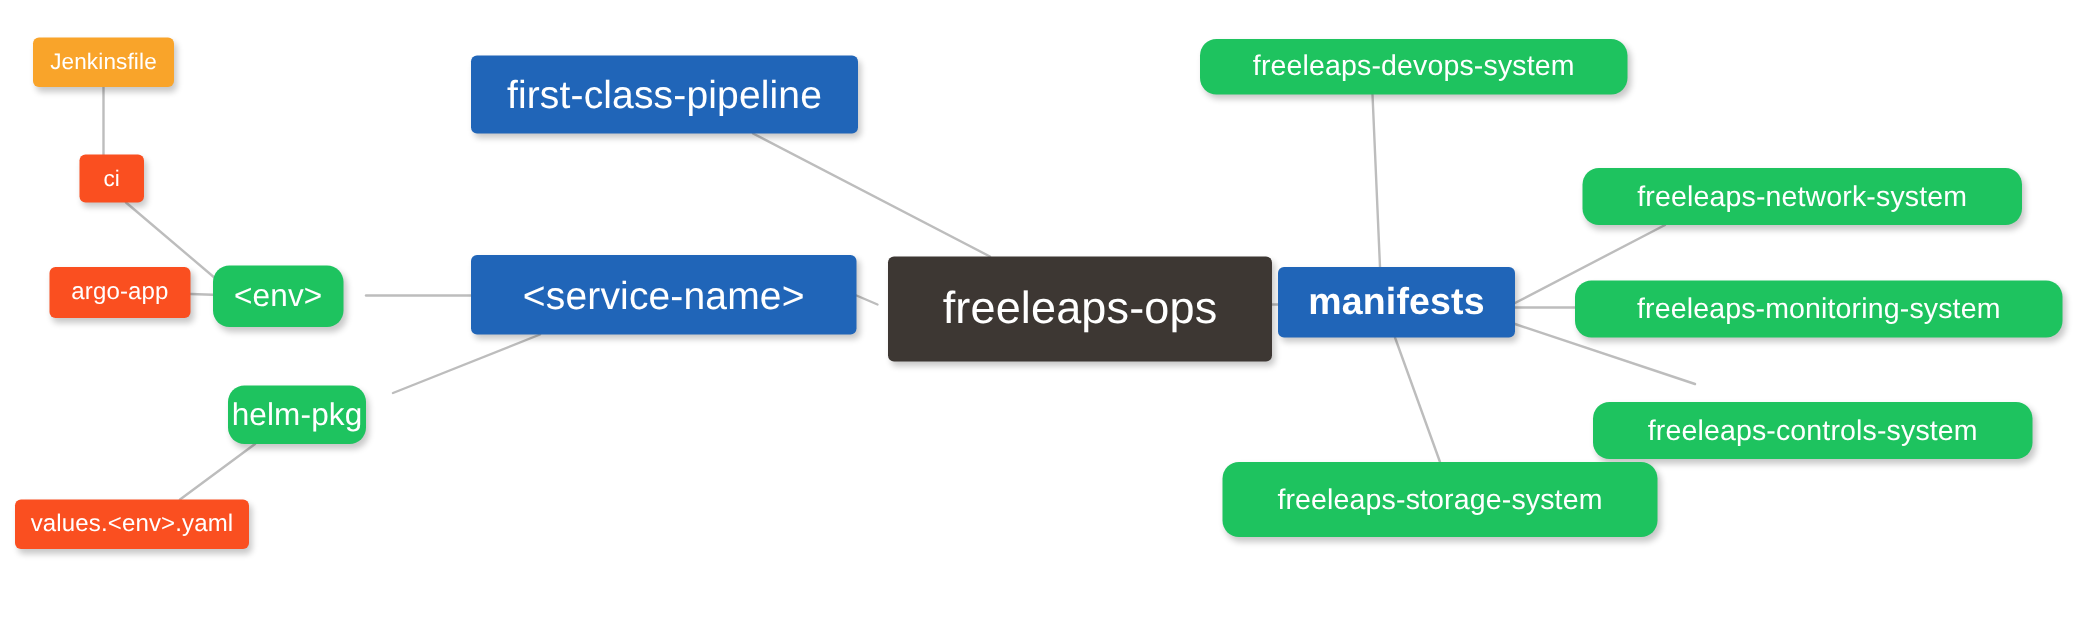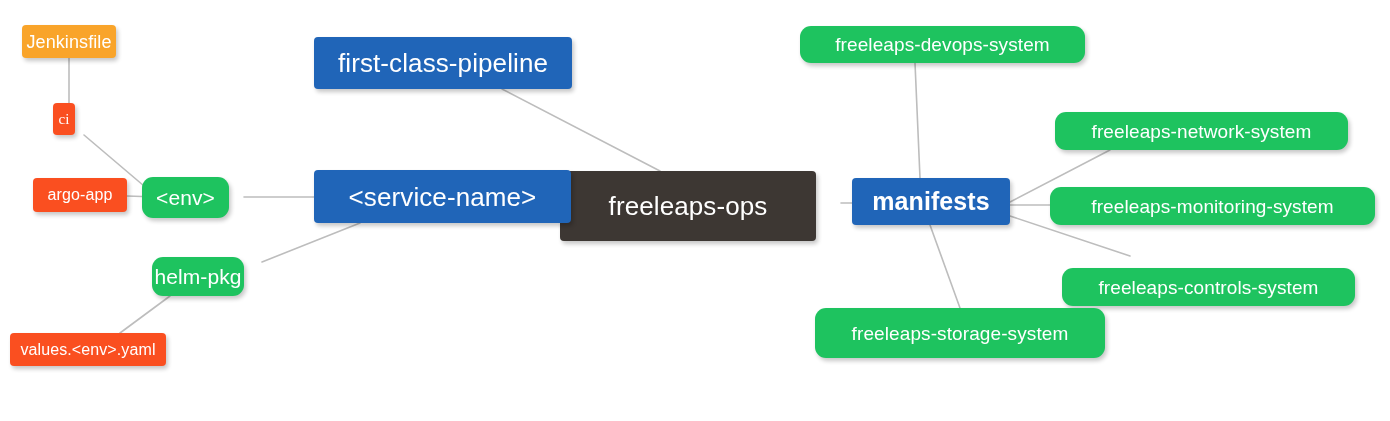--- a/index.html
+++ b/index.html
@@ -62,29 +62,29 @@
       <line x1="571" y1="197" x2="585" y2="203" stroke="#bdbdbd" stroke-width="1.6" stroke-linecap="round"></line>
       <line x1="502" y1="89" x2="660" y2="171" stroke="#bdbdbd" stroke-width="1.6" stroke-linecap="round"></line>
       <line x1="841" y1="203" x2="852" y2="203" stroke="#bdbdbd" stroke-width="1.6" stroke-linecap="round"></line>
       <line x1="920" y1="178" x2="915" y2="63" stroke="#bdbdbd" stroke-width="1.6" stroke-linecap="round"></line>
       <line x1="1010" y1="202" x2="1110" y2="150" stroke="#bdbdbd" stroke-width="1.6" stroke-linecap="round"></line>
       <line x1="1010" y1="205" x2="1050" y2="205" stroke="#bdbdbd" stroke-width="1.6" stroke-linecap="round"></line>
       <line x1="1010" y1="216" x2="1130" y2="256" stroke="#bdbdbd" stroke-width="1.6" stroke-linecap="round"></line>
       <line x1="930" y1="225" x2="960" y2="308" stroke="#bdbdbd" stroke-width="1.6" stroke-linecap="round"></line>
     </svg>
   <div id="node-layer">
-      <div class="node node-root" style="left: 560px; top: 171px; width: 256px; height: 70px; font-size: 26px;">freeleaps-ops</div>
+      <div class="node node-root" style="left: 592px; top: 171px; width: 256px; height: 70px; font-size: 30px;">freeleaps-ops</div>
       <div class="node node-blue" style="left: 314px; top: 170px; width: 257px; height: 53px; font-size: 26px;">&lt;service-name&gt;</div>
       <div class="node node-blue" style="left: 314px; top: 37px; width: 258px; height: 52px; font-size: 26px;">first-class-pipeline</div>
       <div class="node node-blue" style="left: 852px; top: 178px; width: 158px; height: 47px; font-size: 25px; font-weight: bold;">manifests</div>
       <div class="node node-green" style="left: 142px; top: 177px; width: 87px; height: 41px; font-size: 21px;">&lt;env&gt;</div>
       <div class="node node-green" style="left: 152px; top: 257px; width: 92px; height: 39px; font-size: 21px;">helm-pkg</div>
       <div class="node node-green" style="left: 800px; top: 26px; width: 285px; height: 37px; font-size: 19px;">freeleaps-devops-system</div>
       <div class="node node-green" style="left: 1055px; top: 112px; width: 293px; height: 38px; font-size: 19px;">freeleaps-network-system</div>
       <div class="node node-green" style="left: 1050px; top: 187px; width: 325px; height: 38px; font-size: 19px;">freeleaps-monitoring-system</div>
       <div class="node node-green" style="left: 1062px; top: 268px; width: 293px; height: 38px; font-size: 19px;">freeleaps-controls-system</div>
       <div class="node node-green" style="left: 815px; top: 308px; width: 290px; height: 50px; font-size: 19px;">freeleaps-storage-system</div>
-      <div class="node node-orange" style="left: 22px; top: 25px; width: 94px; height: 33px; font-size: 18px;">Jenkinsfile</div>
-      <div class="node node-red" style="left: 53px; top: 103px; width: 22px; height: 32px; font-size: 15px; font-family: Liberation Serif, serif;">ci</div>
+      <div class="node node-orange" style="left: 22px; top: 25px; width: 94px; height: 33px; font-size: 15px;">Jenkinsfile</div>
+      <div class="node node-red" style="left: 53px; top: 103px; width: 43px; height: 32px; font-size: 15px;">ci</div>
       <div class="node node-red" style="left: 33px; top: 178px; width: 94px; height: 34px; font-size: 16px;">argo-app</div>
       <div class="node node-red" style="left: 10px; top: 333px; width: 156px; height: 33px; font-size: 16px;">values.&lt;env&gt;.yaml</div>
     </div>
 </div>
 
 </body></html>

